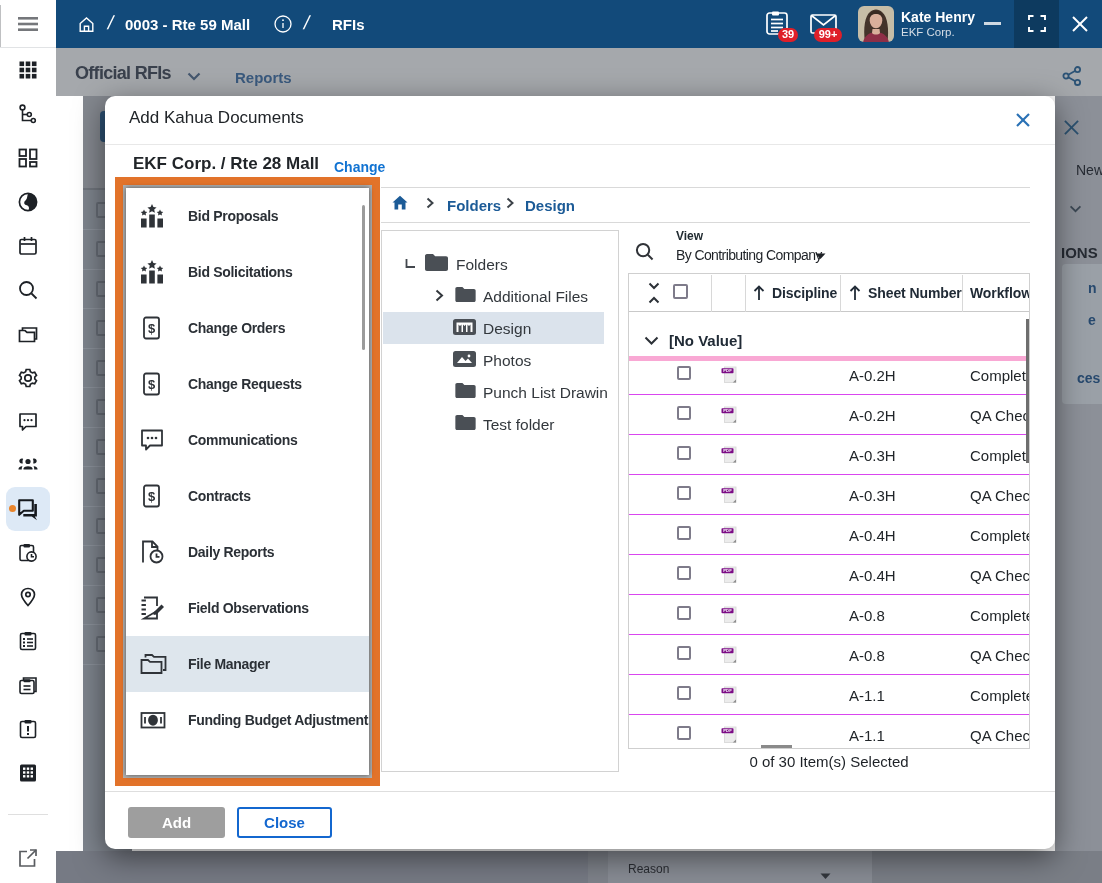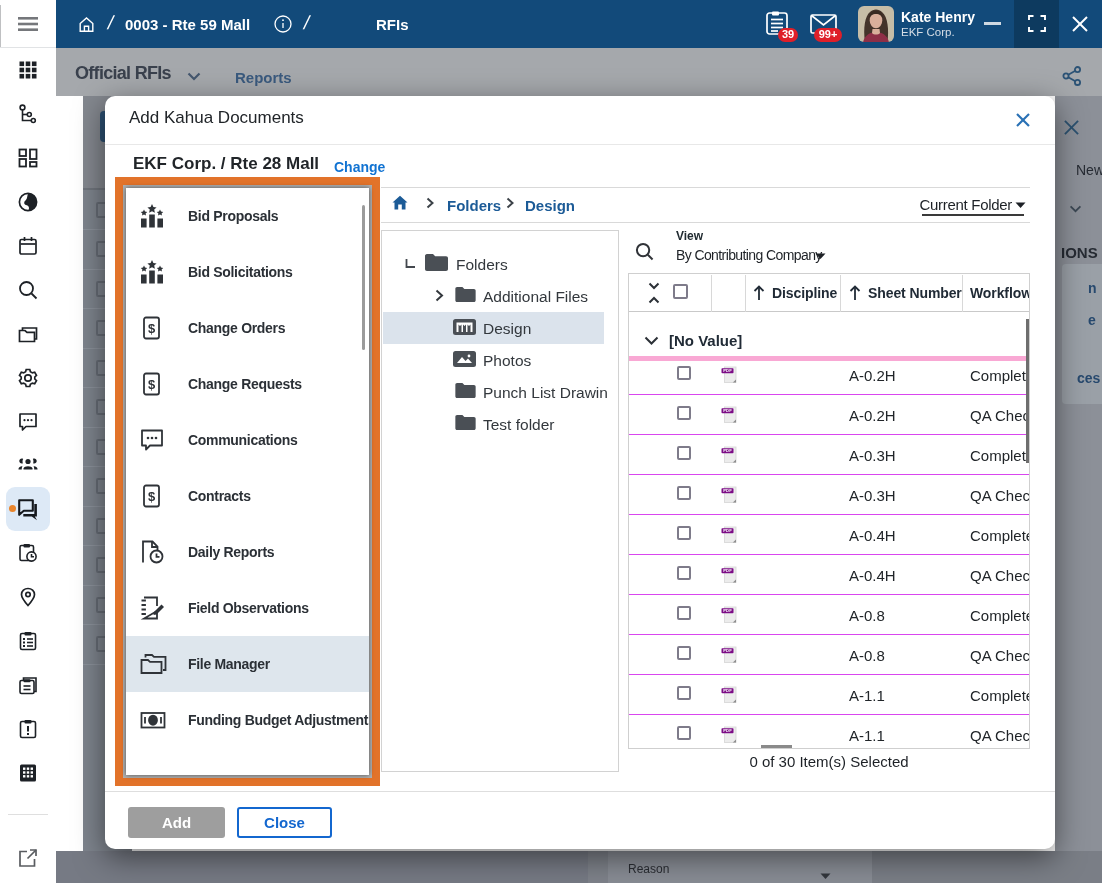--- a/index.html
+++ b/index.html
@@ -144,21 +144,21 @@
       <path d="M5.4 14.3 V9.2 H9.6 V14.3"></path>
     </svg>
   <div class="abs crumb" style="left:52px;top:12px;font-size:19px;font-weight:normal;transform:skewX(-12deg);">/</div>
   <div class="abs crumb" style="left:69px;top:16px;">0003 - Rte 59 Mall</div>
   <svg class="abs" style="left:218px;top:15px;" width="18" height="18" viewBox="0 0 18 18" fill="none" stroke="#fff" stroke-width="1.3">
       <circle cx="9" cy="9" r="8"></circle>
       <line x1="9" y1="8" x2="9" y2="13"></line>
       <circle cx="9" cy="5.2" r="0.9" fill="#fff" stroke="none"></circle>
     </svg>
   <div class="abs crumb" style="left:248px;top:12px;font-size:19px;font-weight:normal;transform:skewX(-12deg);">/</div>
-  <div class="abs crumb" style="left:276px;top:16px;margin-left:44px;">RFIs</div>
+  <div class="abs crumb" style="left:276px;top:16px;">RFIs</div>
 
   <svg class="abs" style="left:710px;top:11px;" width="25" height="24" viewBox="0 0 25 24" fill="none" stroke="#fff" stroke-width="1.7">
       <rect x="1" y="2" width="20" height="21" rx="2.5"></rect>
       <rect x="6" y="0.5" width="7" height="4" rx="1" fill="#fff" stroke="none"></rect>
       <line x1="5" y1="8.5" x2="17" y2="8.5"></line>
       <line x1="5" y1="12.5" x2="17" y2="12.5"></line>
       <line x1="5" y1="16.5" x2="17" y2="16.5"></line>
       <line x1="5" y1="20" x2="12" y2="20"></line>
     </svg>
   <div class="badge" style="left:722px;top:4px;width:20px;height:14px;">39</div>
@@ -463,27 +463,20 @@
       </svg>
     <svg class="abs" style="left:45px;top:9px;" width="8" height="12" viewBox="0 0 8 12" fill="none" stroke="#3c4248" stroke-width="2">
         <path d="M1.5 1.5 L6.5 6 L1.5 10.5"></path>
       </svg>
     <div class="abs" style="left:66px;top:9px;font-size:15px;font-weight:bold;color:#1c5b97;">Folders</div>
     <svg class="abs" style="left:125px;top:9px;" width="8" height="12" viewBox="0 0 8 12" fill="none" stroke="#3c4248" stroke-width="2">
         <path d="M1.5 1.5 L6.5 6 L1.5 10.5"></path>
       </svg>
     <div class="abs" style="left:144px;top:9px;font-size:15px;font-weight:bold;color:#1c5b97;">Design</div>
 
-    <div class="abs" style="left:364px;top:1px;width:285px;height:32px;">
-      <div class="abs" style="right:18px;top:7px;font-size:15px;letter-spacing:-0.3px;color:#1d2126;">Current Folder</div>
-      <svg class="abs" style="right:4px;top:13px;" width="11" height="7" viewBox="0 0 11 7">
-          <path d="M0.5 0.5 L5.5 6 L10.5 0.5 Z" fill="#1d2126"></path>
-        </svg>
-      <div class="abs" style="right:6px;top:24.5px;width:102px;height:2px;background:#3a3a3a;"></div>
-    </div>
   </div>
 
   <div class="abs" style="left:276px;top:134px;width:238px;height:542px;border:1px solid #d2d2d2;overflow:hidden;">
     <div class="trow" style="top:17px;">
       <svg class="abs" style="left:22px;top:10px;" width="11" height="11" viewBox="0 0 11 11" fill="none" stroke="#43484e" stroke-width="1.8">
           <path d="M1.5 1 V9 H10"></path>
         </svg>
       <svg class="abs" style="left:42px;top:6px;" width="23" height="17" viewBox="0 0 23 17" fill="#4a4f55">
           <path d="M0 2 C0 1 0.7 0 2 0 H8 L10.2 2.3 H21 C22.3 2.3 23 3.2 23 4.3 V15 C23 16.2 22.3 17 21 17 H2 C0.7 17 0 16.2 0 15 Z"></path>
         </svg>

